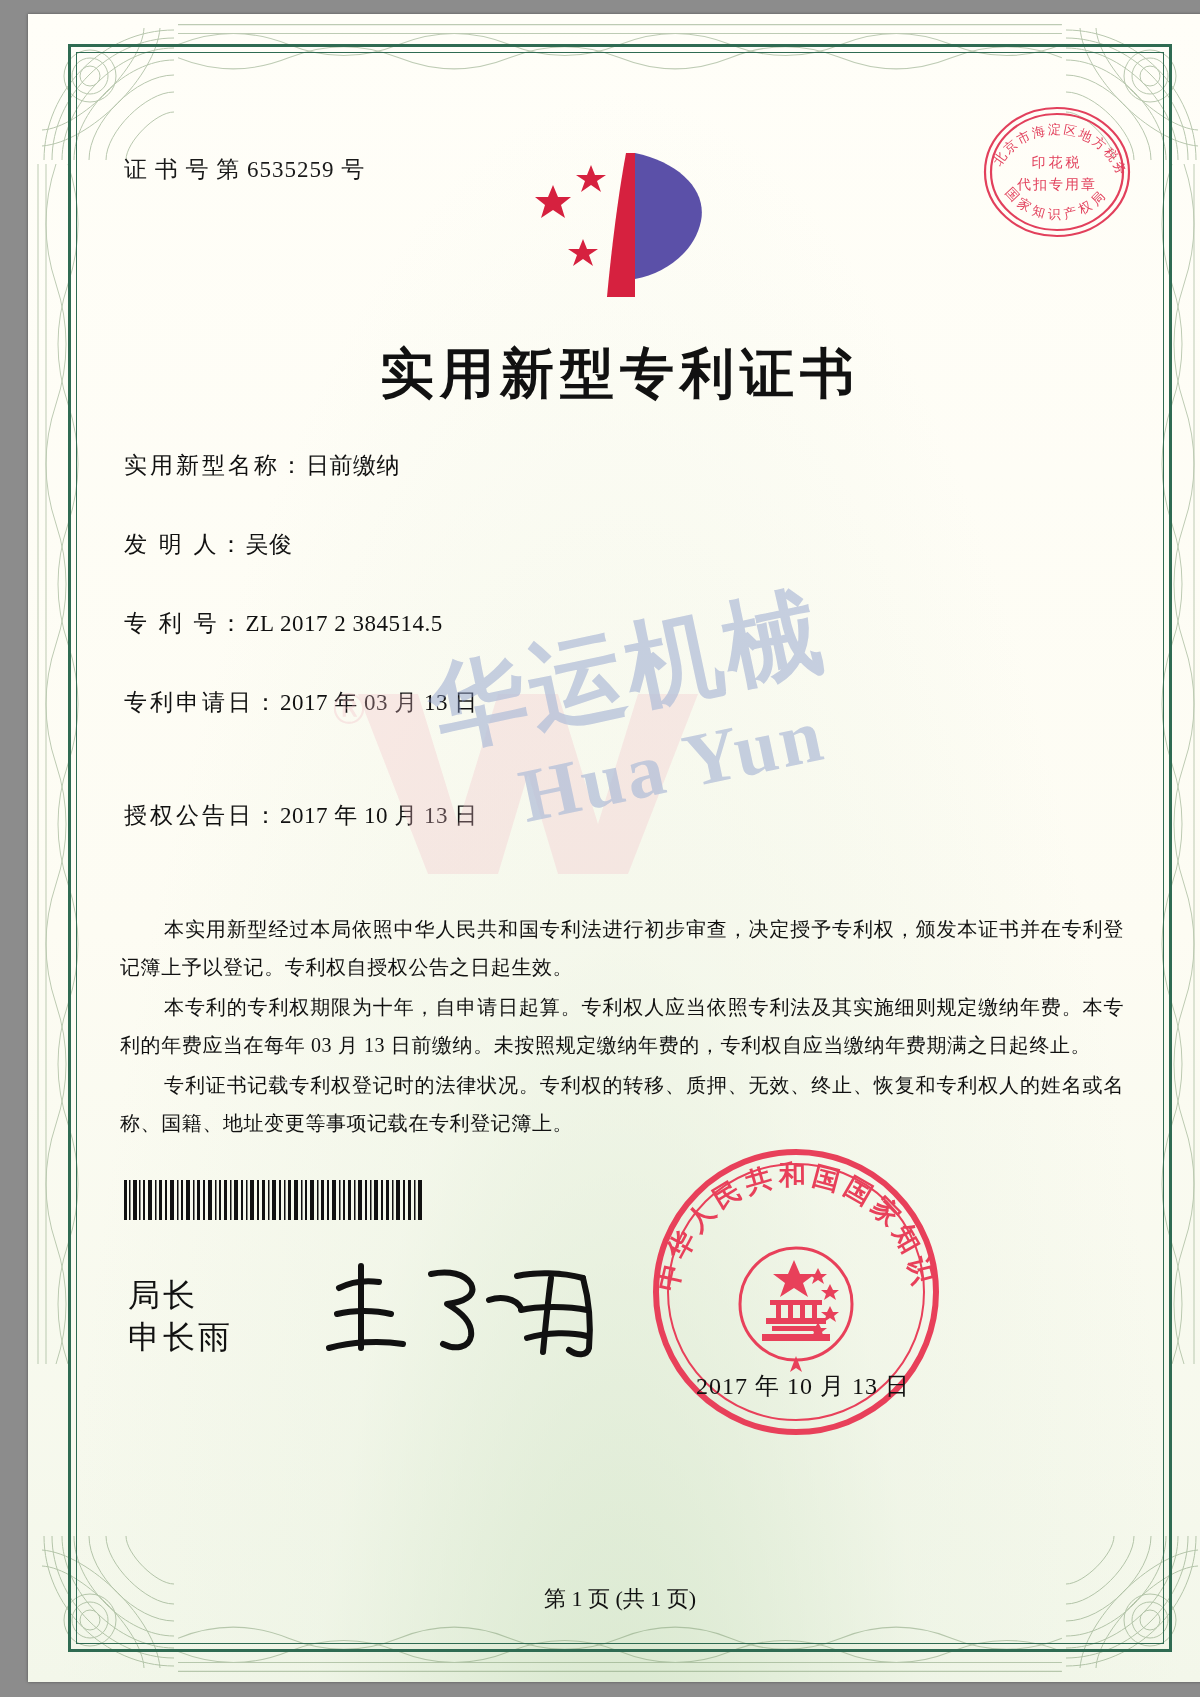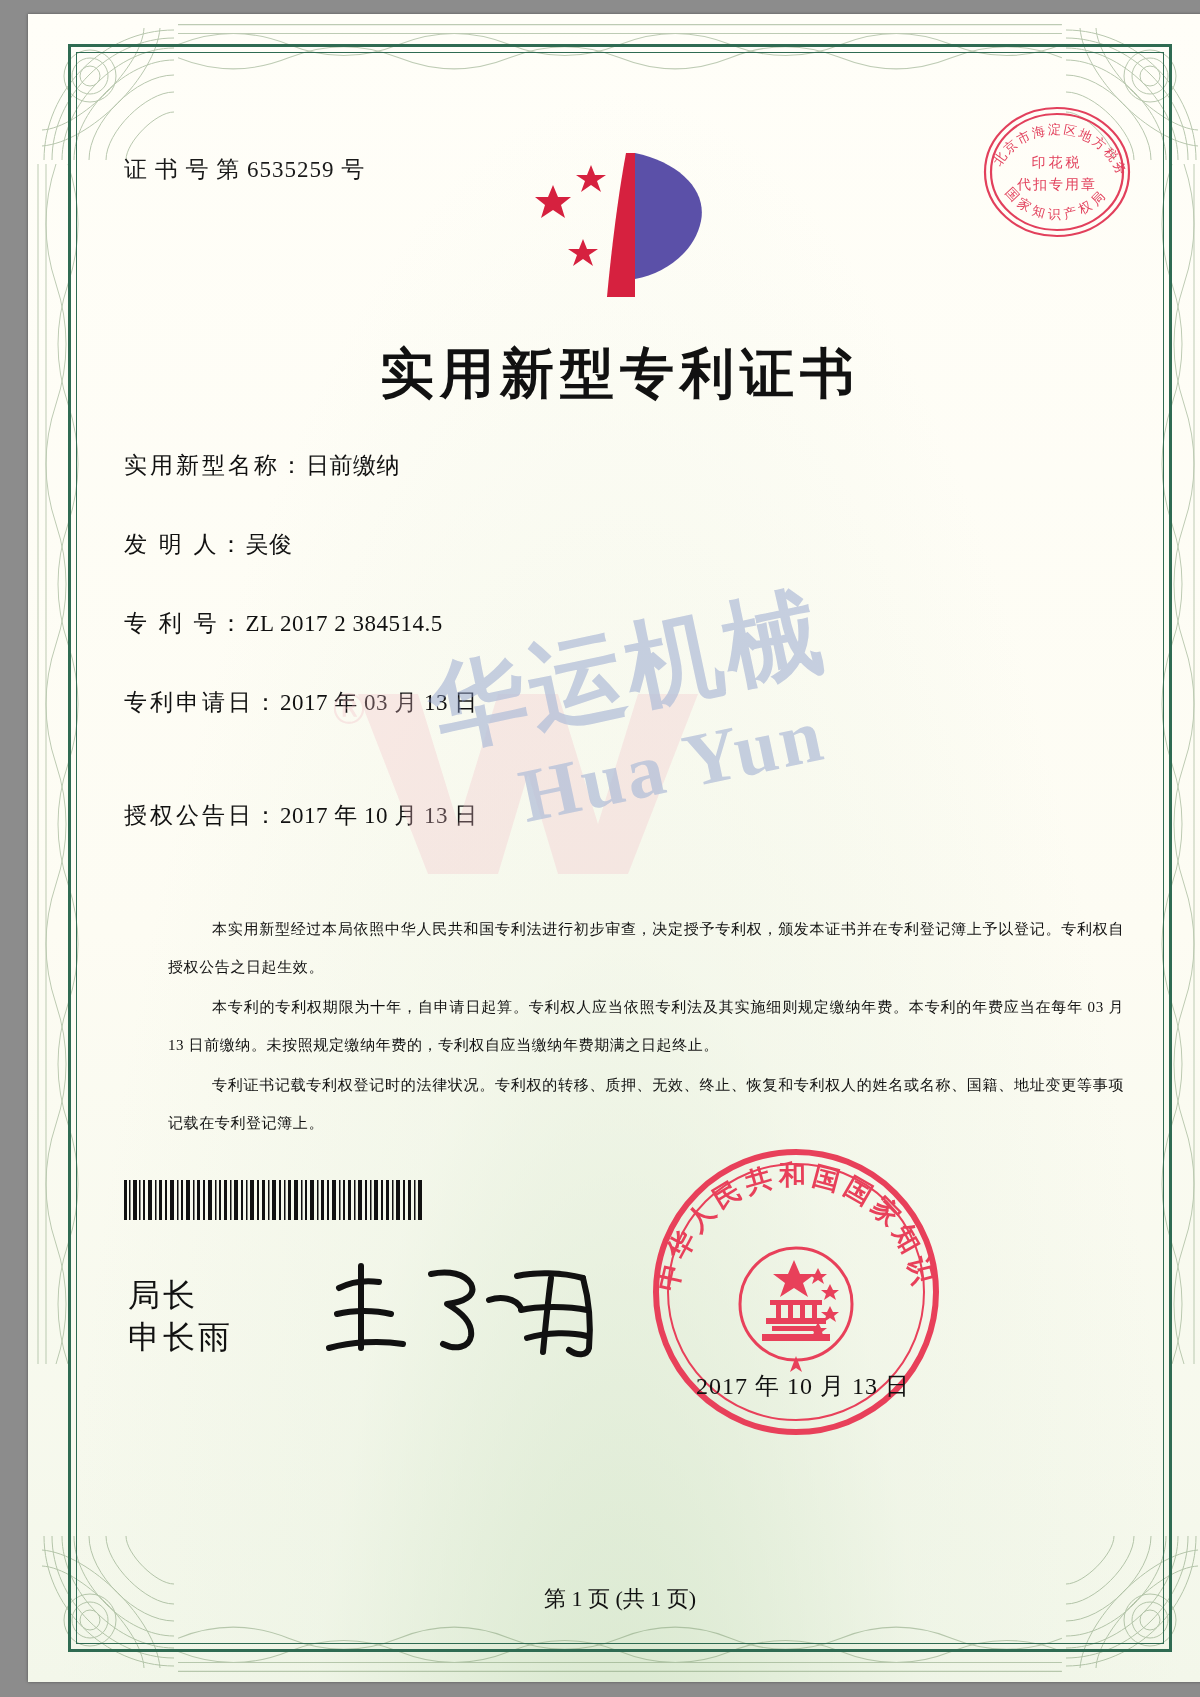--- a/index.html
+++ b/index.html
@@ -138,26 +138,25 @@
   #f-patno  { top: 556px; }
   #f-appdate{ top: 635px; }
   #f-owner  { top: 714px; }
   #f-grant  { top: 748px; }
 
   #paragraphs {
     position: absolute;
     left: 44px;
     right: 40px;
     top: 858px;
-    font-size: 15px;
+    font-size: 20px;
     line-height: 38px;
     color: #111;
     letter-spacing: .6px;
     text-align: justify;
-    margin-left: 48px;
   }
   #paragraphs p { margin: 0 0 2px 0; text-indent: 44px; }
 
   
   #barcode {
     position: absolute;
     left: 48px;
     top: 1128px;
     width: 300px;
     height: 40px;

